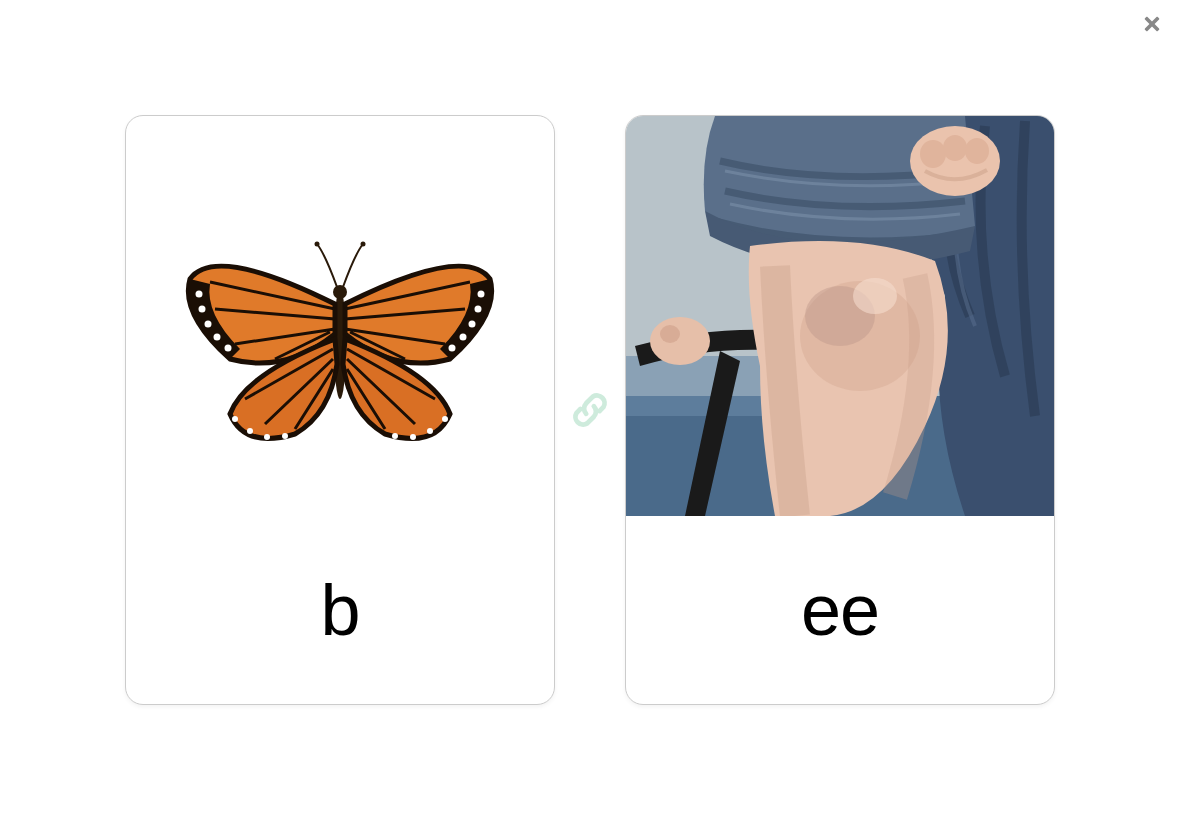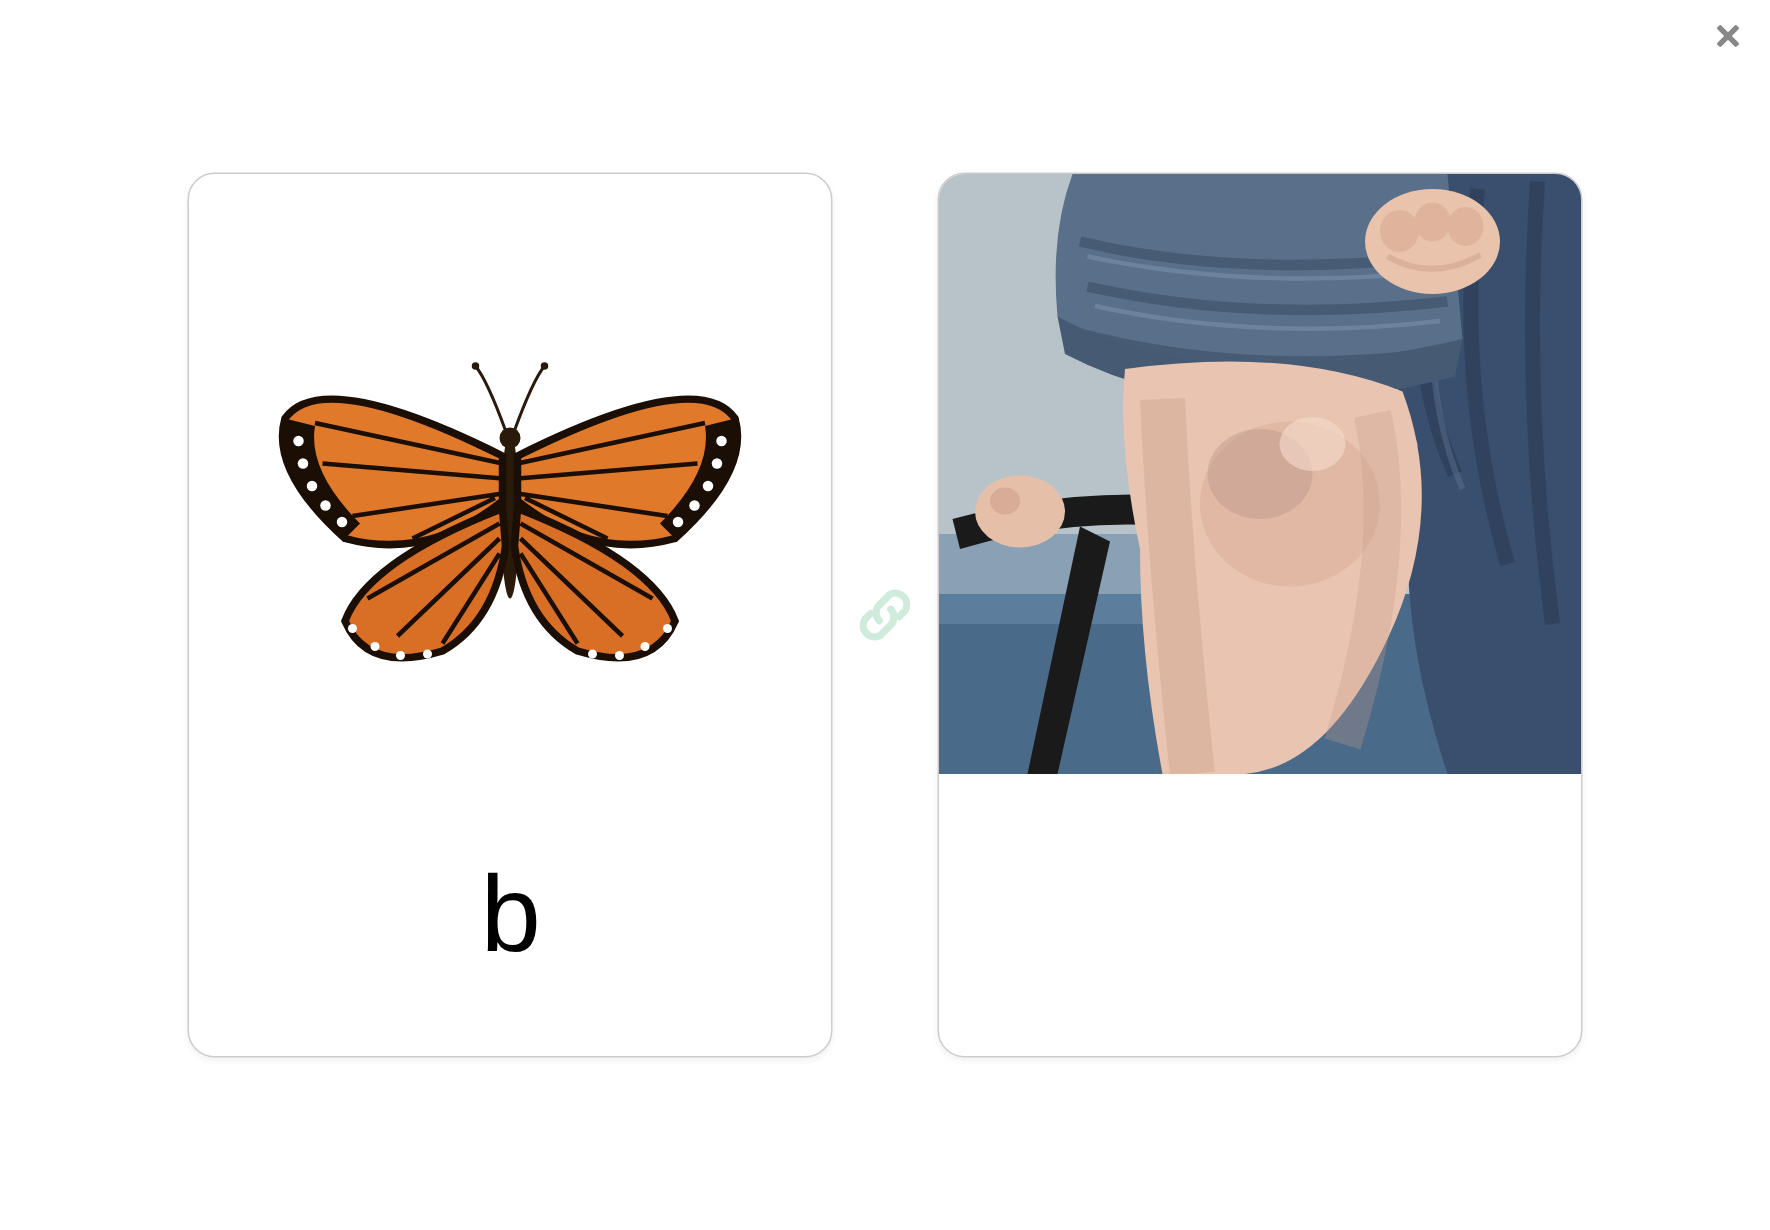--- a/index.html
+++ b/index.html
@@ -184,20 +184,21 @@
         <ellipse cx="330" cy="45" rx="45" ry="35" fill="#eac3ad"></ellipse>
         <ellipse cx="308" cy="38" rx="13" ry="14" fill="#e0b49c"></ellipse>
         <ellipse cx="330" cy="32" rx="12" ry="13" fill="#e0b49c"></ellipse>
         <ellipse cx="352" cy="35" rx="12" ry="13" fill="#e0b49c"></ellipse>
         <path d="M300 55 Q330 72 362 54" stroke="#caa088" stroke-width="4" fill="none" opacity="0.5"></path>
 
         <ellipse cx="55" cy="225" rx="30" ry="24" fill="#e6bfa9"></ellipse>
         <ellipse cx="45" cy="218" rx="10" ry="9" fill="#d8ac96"></ellipse>
       </svg>
     </div>
+    <div class="card-label">ee</div>
   </div>
 
 </div>
 
 <div class="link-icon">
   <svg viewBox="0 0 48 48" fill="none" stroke="currentColor" stroke-width="5" stroke-linecap="round">
     <path d="M20 28 a8 8 0 0 1 0 -11 l7 -7 a8 8 0 0 1 11 11 l-4 4"></path>
     <path d="M28 20 a8 8 0 0 1 0 11 l-7 7 a8 8 0 0 1 -11 -11 l4 -4"></path>
   </svg>
 </div>

